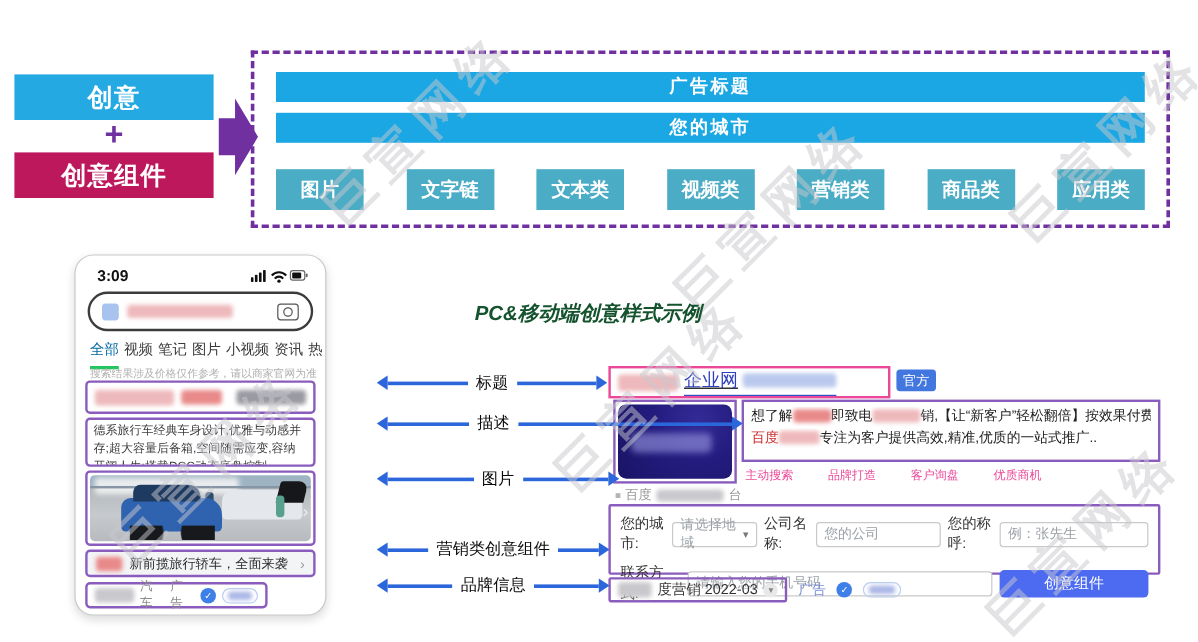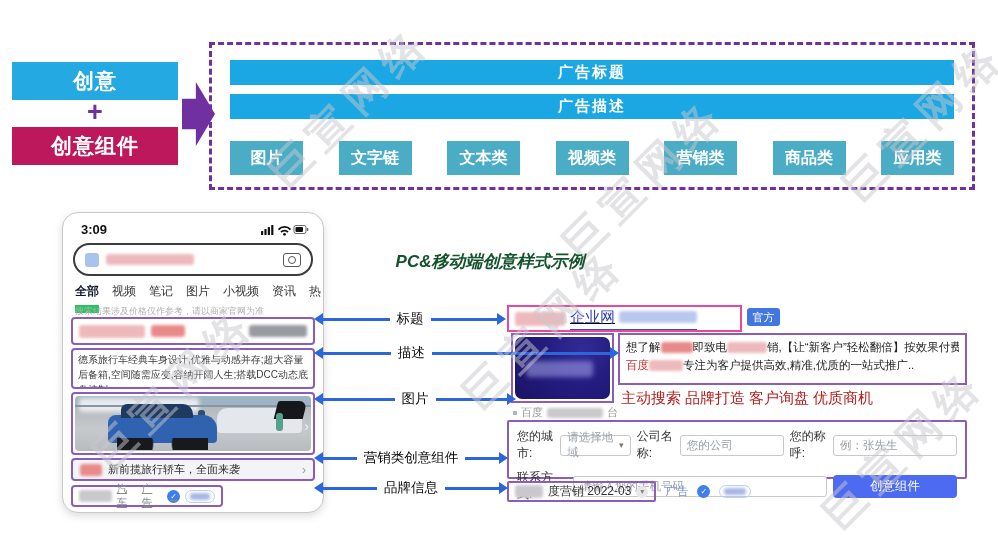--- a/index.html
+++ b/index.html
@@ -39,37 +39,37 @@
   
   .heading { position:absolute; left:340px; top:211px; width:300px; text-align:center;
              font-size:17px; font-weight:bold; font-style:italic; color:#14532d; z-index:45;margin-top:39px; }
 
   
   .blob { display:inline-block; border-radius:3px; filter:blur(1.6px); vertical-align:middle; }
   .b-pink { background:#eeb9bc; } .b-red { background:#e98a8a; } .b-gray { background:#c9c9cd; }
   .b-blue { background:#b9c9ee; } .b-dark { background:#9a9aa2; } .b-lav { background:#aab6e6; }
 
   
-  .phone { position:absolute; left:62px; top:212px; width:262px; height:301px; background:#fff;
+  .phone { position:absolute; left:62px; top:212px; width:210px; height:301px; background:#fff;
            border:1px solid #c9c9c9; border-radius:16px; box-shadow:0 3px 8px rgba(0,0,0,.14);
            z-index:20; }
   .p-status { position:absolute; top:9px; left:18px; right:14px; display:flex;
               justify-content:space-between; align-items:center; }
   .p-time { font-size:13px; font-weight:bold; color:#111; }
   .p-search { position:absolute; top:30px; left:10px; right:10px; height:33px;
               border:2px solid #3c3c3c; border-radius:17px; display:flex; align-items:center;
               padding:0 10px; gap:7px; }
   .p-search-logo { width:14px; height:14px; background:#a9c3ef; border-radius:3px; filter:blur(.6px); }
   .cam { width:18px; height:14px; border:1.6px solid #555; border-radius:3px; position:relative; margin-left:auto; }
   .cam::after { content:""; position:absolute; left:50%; top:50%; width:6px; height:6px;
                 transform:translate(-50%,-50%); border:1.4px solid #555; border-radius:50%; }
   .p-tabs { position:absolute; top:70px; left:12px; right:2px; display:flex;
             justify-content:space-between; font-size:12px; color:#3a3a3a; overflow:hidden; }
   .p-tab { padding-bottom:5px; white-space:nowrap; }
-  .p-tab.active { font-weight:bold; color:#0f172a; border-bottom:8px solid #22c55e; }
+  .p-tab.active { font-weight:normal; color:#0369a1; border-bottom:3px solid #22c55e; }
   .p-disclaimer { position:absolute; top:92px; left:12px; font-size:9px; color:#b0b0b0;
                   white-space:nowrap; }
   .pbox { position:absolute; left:8px; right:8px; border:2px solid #8a5cbe; border-radius:4px; }
   .p-title { top:104px; height:28px; display:flex; align-items:center; gap:6px; padding:0 6px; }
   .p-desc  { top:135px; height:41px; padding:2px 5px; font-size:10px; line-height:1.5;
              color:#3c3c3c; overflow:hidden; }
   .p-img   { top:179px; height:63px; padding:2px; }
   .p-photo { position:relative; width:100%; height:100%; border-radius:4px; overflow:hidden;
              background:linear-gradient(180deg,#9fb4c3 0%,#9fb4c3 18%,#b3b8bd 19%,#c6cacd 60%,#b7bbbf 100%); }
   .p-photo .glare { position:absolute; left:4px; top:2px; width:120px; height:14px;
@@ -87,21 +87,21 @@
                background:#e4e7eb; border-radius:10px 8px 4px 4px; }
   .car-white::before { content:""; position:absolute; right:-4%; top:-30%; width:34%; height:70%;
                background:#15171a; border-radius:2px 8px 0 0; transform:skewX(-14deg); }
   .person { position:absolute; width:7px; height:18px; border-radius:3px; background:#3f8f86; }
   .pn1{ left:46%; top:28%; } .pn2{ left:52%; top:26%; background:#2c4d6e; } .pn3{ right:12%; top:30%; background:#57a08e; }
   .p-photo .chev { position:absolute; right:2px; top:40%; color:#f0f0f0; font-size:14px; }
   .p-mkt { top:245px; height:23px; background:#f3f4f6; display:flex; align-items:center;
            gap:6px; padding:0 7px; font-size:11px; color:#2c2c2c; }
   .p-mkt .chev2 { margin-left:auto; color:#9a9a9a; font-size:12px; }
   .p-brand { top:272px; height:22px; width:152px; display:flex; align-items:center; gap:5px;
-             padding:0 6px; font-size:10.5px; color:#8c8c8c; border-width:2px;text-decoration:underline; }
+             padding:0 6px; font-size:10.5px; color:#8c8c8c; border-width:2px; }
   .shield { width:13px; height:13px; border-radius:50%; background:#3f7fe8; color:#fff;
             font-size:8px; display:flex; align-items:center; justify-content:center; flex:none; }
   .pill { height:13px; border:1px solid #bcd0ef; border-radius:7px; display:flex;
           align-items:center; padding:0 4px; }
 
   
   .callout { position:absolute; height:16px; display:flex; align-items:center; z-index:30; }
   .ah-l { width:0; height:0; border:6px solid transparent; border-right:9px solid #2B66DB; border-left:none; }
   .ah-r { width:0; height:0; border:6px solid transparent; border-left:9px solid #2B66DB; border-right:none; }
   .aline { height:3px; background:#2B66DB; flex:1; }
@@ -125,22 +125,22 @@
                   border:2px solid #8a5cbe; padding:2px; z-index:20; }
   .pc-thumb { width:100%; height:100%; border-radius:7px; position:relative; overflow:hidden;
               background:radial-gradient(circle at 70% 20%, #342a96 0%, #231c7e 45%, #191466 100%); }
   .pc-thumb .tb1 { position:absolute; left:12%; top:38%; width:70%; height:16px;
               background:rgba(165,165,235,.55); border-radius:4px; filter:blur(2.5px); }
   .pc-desc-box { position:absolute; left:618px; top:333px; width:349px; height:52px;
                  border:2px solid #8a5cbe; padding:4px 6px; font-size:11.5px; line-height:1.55;
                  color:#222; z-index:20; }
   .pc-desc-box .ln { white-space:nowrap; overflow:hidden; }
   .red { color:#cc2b2b; }
-  .pc-links { position:absolute; left:621px; top:389px; display:flex; gap:4px; font-size:15px;
-              color:#b91c1c; z-index:20; }
+  .pc-links { position:absolute; left:621px; top:389px; display:flex; gap:29px; font-size:10px;
+              color:#ec4899; z-index:20; }
   .pc-source { position:absolute; left:513px; top:405px; display:flex; align-items:center; gap:4px;
                font-size:11px; color:#9a9a9a; z-index:20; }
   .pc-source .dot { width:4px; height:4px; background:#b5b5b5; }
   .pc-form { position:absolute; left:507px; top:420px; width:460px; height:59px;
              border:2px solid #8a5cbe; border-radius:2px; padding:6px 8px; z-index:20; }
   .f-row { display:flex; align-items:center; gap:6px; font-size:12px; color:#333; }
   .f-row + .f-row { margin-top:7px; }
   .f-sel { width:92px; height:21px; border:1px solid #c9c9c9; border-radius:3px; display:flex;
            align-items:center; padding:0 6px; color:#9aa0a6; font-size:11.5px; gap:4px; }
   .f-sel .caret { margin-left:auto; color:#777; font-size:9px; }
@@ -170,21 +170,21 @@
   <div class="wm wm4">巨宣网络</div>
   <div class="wm wm5">巨宣网络</div>
   <div class="wm wm6">巨宣网络</div>
 
   <div class="box box-creative">创意</div>
   <div class="plus">+</div>
   <div class="box box-components">创意组件</div>
   <div class="big-arrow"></div>
   <div class="dashed-box"></div>
   <div class="bar bar1">广告标题</div>
-  <div class="bar bar2">广告描述</div>
+  <div class="bar bar2">您的城市</div>
   <div class="type-row">
     <div class="type-btn">图片</div>
     <div class="type-btn">文字链</div>
     <div class="type-btn">文本类</div>
     <div class="type-btn">视频类</div>
     <div class="type-btn">营销类</div>
     <div class="type-btn">商品类</div>
     <div class="type-btn">应用类</div>
   </div>
 

